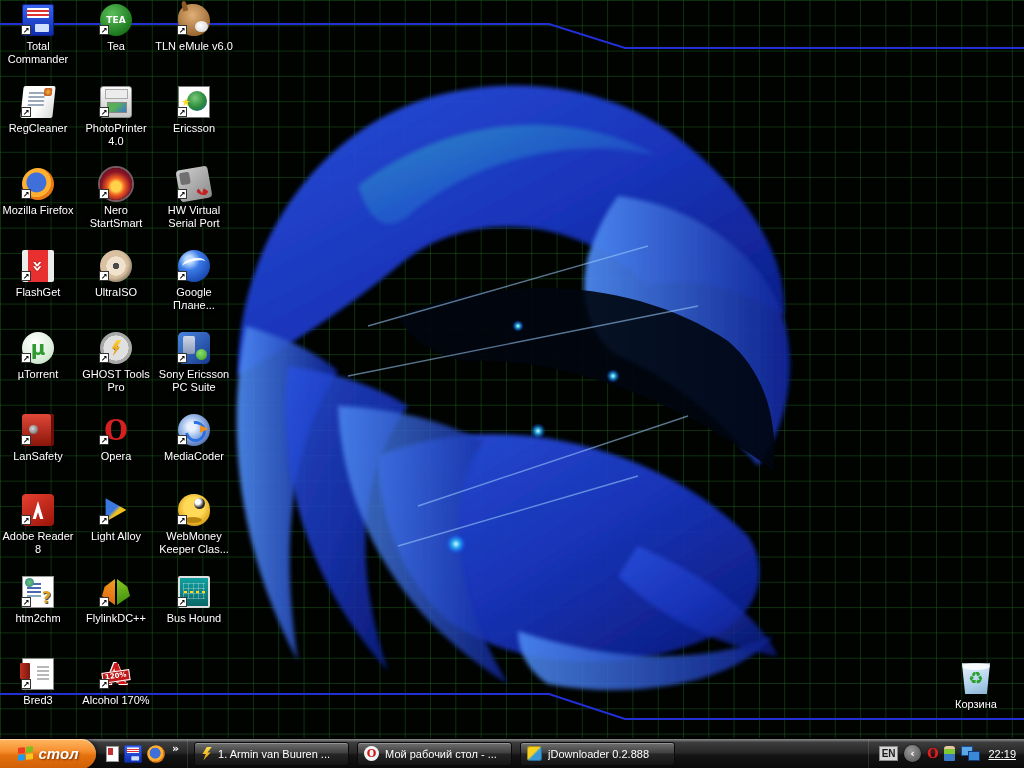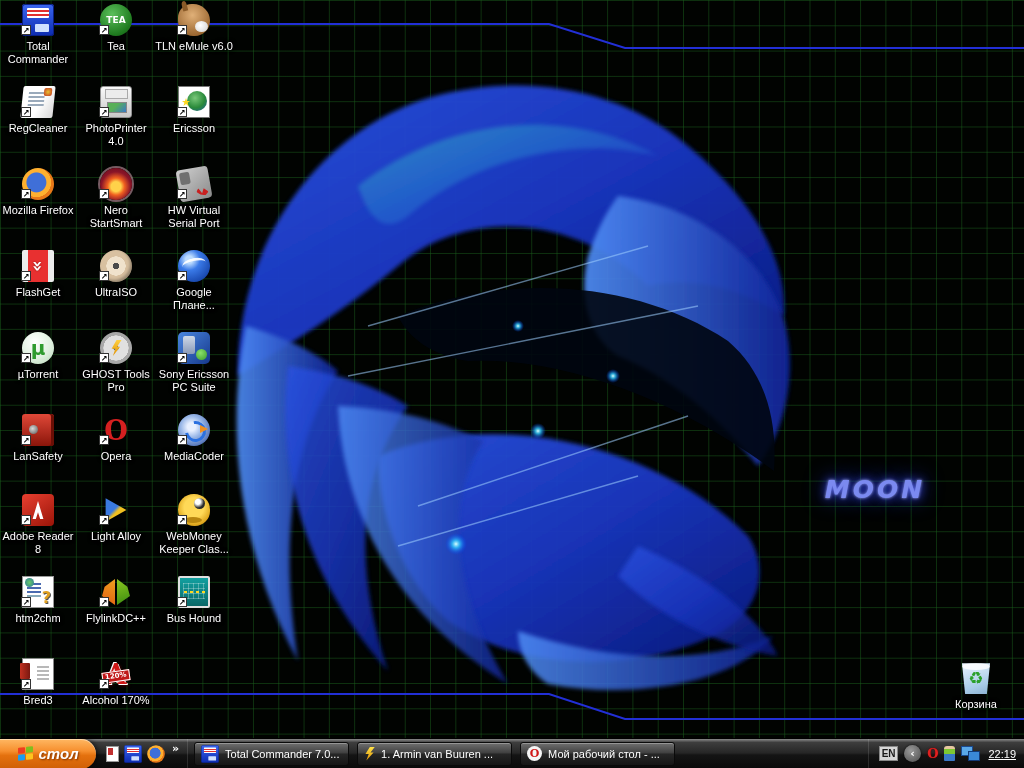--- a/index.html
+++ b/index.html
@@ -236,21 +236,20 @@
         <path d="M200,430 L470,340"></path>
           <path d="M180,470 L420,400"></path>
       </g>
       <circle cx="238" cy="468" r="11" fill="url(#gGlow)"></circle>
       <circle cx="320" cy="355" r="8" fill="url(#gGlow)"></circle>
       <circle cx="395" cy="300" r="7" fill="url(#gGlow)"></circle>
       <circle cx="300" cy="250" r="6" fill="url(#gGlow)"></circle>
     </svg>
 
     <div class="ghost">
-      <div>MOON</div>
     </div>
 
     <div id="icons-layer">
         <div class="desk-icon" style="left: -4px; top: 4px;">
     <div class="icon i-total-commander">
             <span class="glyph"></span>
           </div>
     <span class="shortcut-arrow">↗</span>
     <div class="label">Total
 Commander</div>
@@ -467,32 +466,30 @@
           </span>
           <span class="mini-wrap">
             <span class="icon i-firefox"></span>
           </span>
         </span>
       <span class="ql-overflow">»</span>
     </div>
 
     <div id="task-buttons">
         <button class="taskbtn">
-          <span class="mini-wrap">
-            <span class="icon i-total-commander"></span>
-          </span>
-          <span class="tlabel">Total Commander 7.0...</span>
-        </button>
-        <button class="taskbtn">
           <span class="t-winamp"></span>
           <span class="tlabel">1. Armin van Buuren ...</span>
         </button>
         <button class="taskbtn">
           <span class="t-opera">O</span>
           <span class="tlabel">Мой рабочий стол - ...</span>
+        </button>
+        <button class="taskbtn">
+          <span class="t-jdownloader"></span>
+          <span class="tlabel">jDownloader 0.2.888</span>
         </button>
       </div>
 
     <div class="tray">
       <span class="tray-lang">EN</span>
       <span class="tray-chevron">
         <span class="chev">‹</span>
       </span>
       <span class="tray-opera">O</span>
       <span class="tray-agent"></span>

